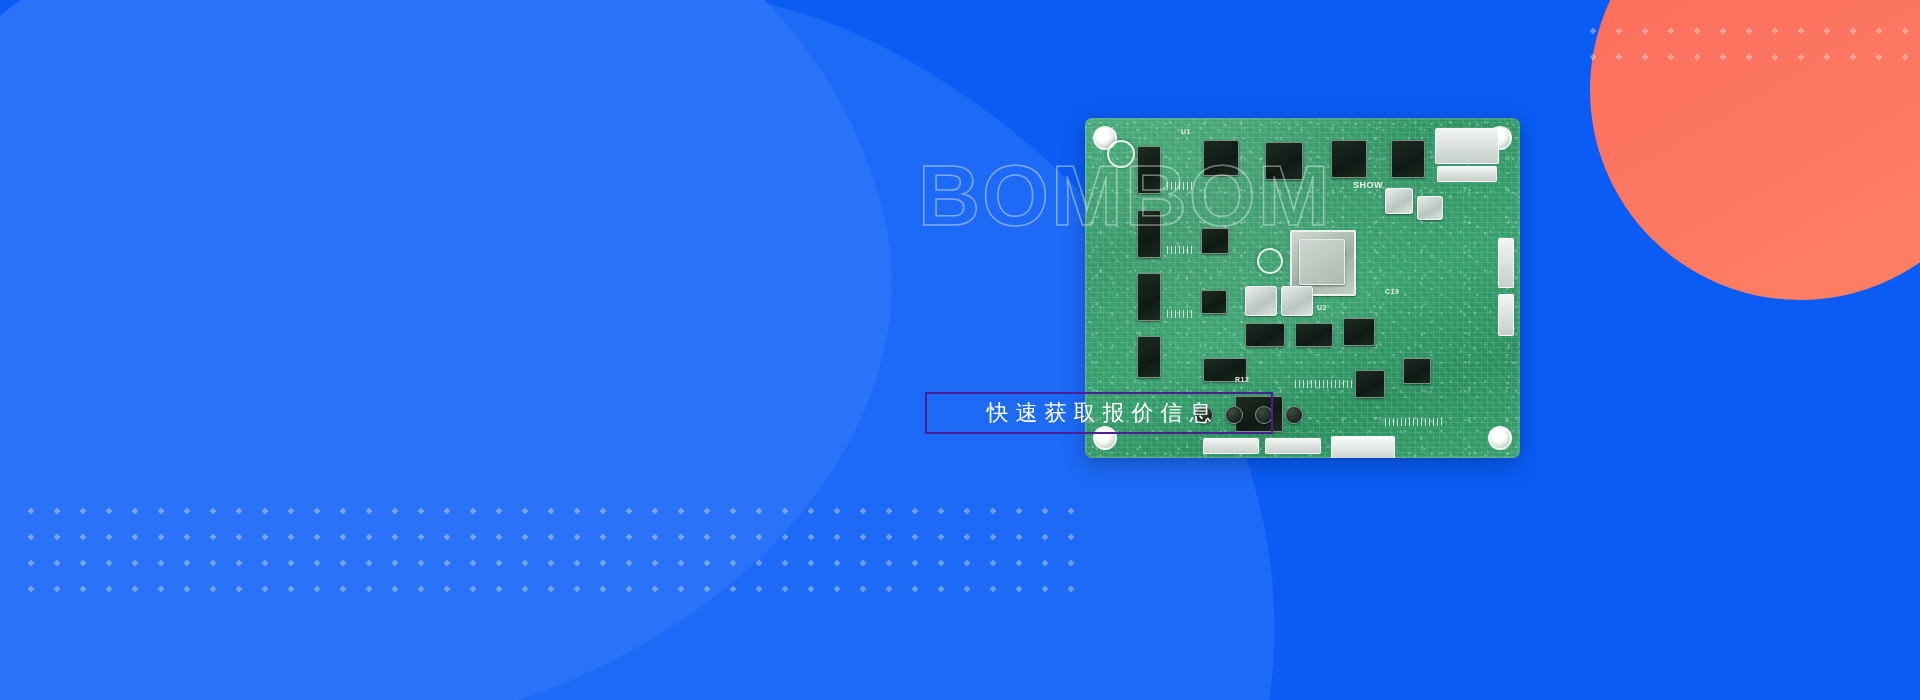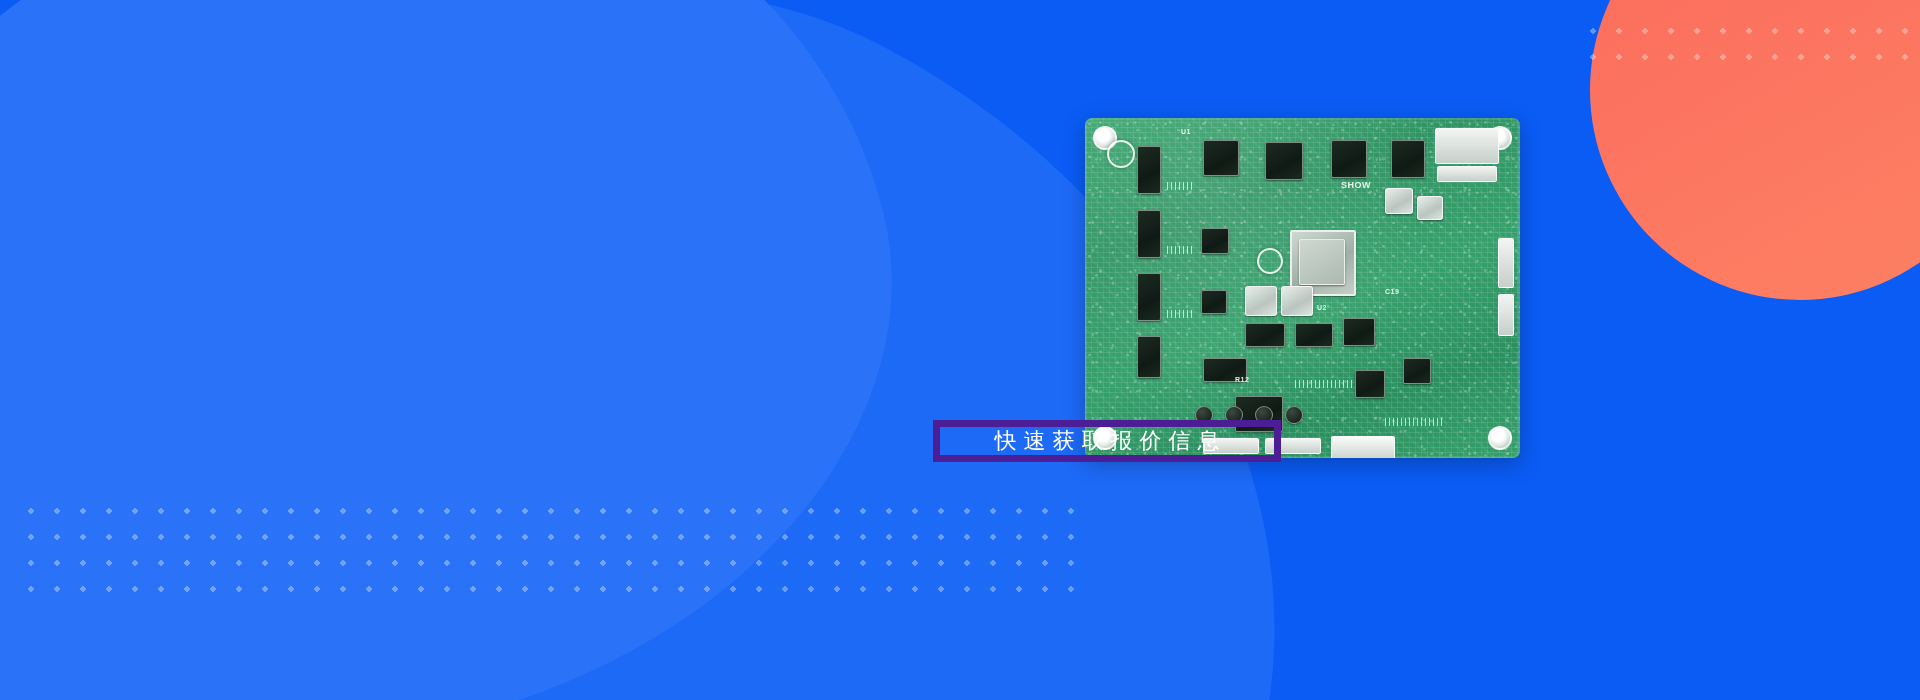--- a/index.html
+++ b/index.html
@@ -212,29 +212,28 @@
     text-shadow: 3px 3px 0 rgba(10,70,200,0.45);
     white-space: nowrap;
   }
   .headline .l2 {
     display: block;
     letter-spacing: 2px;
   }
   .pill {
     position: absolute;
     left: 925px;
-    top: 420px;
+    top: 392px;
     width: 348px;
     height: 42px;
-    border: 7px solid #4c1d95;
+    border: 2px solid #4c1d95;
     box-sizing: border-box;
     display: flex;
     align-items: center;
     justify-content: center;
-    margin-left: 8px;
   }
   .pill span {
     color: #ffffff;
     font-size: 22px;
     letter-spacing: 7px;
     text-indent: 7px;
     font-weight: 500;
     font-family: "DejaVu Sans", "Liberation Sans", sans-serif;
   }
   .tagline {
@@ -318,29 +317,30 @@
       <div class="chip" style="left:140px;top:288px;width:16px;height:16px;border-radius:50%;background:radial-gradient(circle at 35% 30%,#3b4a40,#0d1611);"></div>
       <div class="chip" style="left:170px;top:288px;width:16px;height:16px;border-radius:50%;background:radial-gradient(circle at 35% 30%,#3b4a40,#0d1611);"></div>
       <div class="chip" style="left:200px;top:288px;width:16px;height:16px;border-radius:50%;background:radial-gradient(circle at 35% 30%,#3b4a40,#0d1611);"></div>
 
       <div class="trace-row" style="left:82px;top:64px;width:28px;height:8px;"></div>
       <div class="trace-row" style="left:82px;top:128px;width:28px;height:8px;"></div>
       <div class="trace-row" style="left:82px;top:192px;width:28px;height:8px;"></div>
       <div class="trace-row" style="left:210px;top:262px;width:60px;height:8px;"></div>
       <div class="trace-row" style="left:300px;top:300px;width:60px;height:8px;"></div>
 
-      <div class="pcb-label" style="left:256px;top:62px;text-align:right;">SHOW</div>
+      <div class="pcb-label" style="left:268px;top:62px;text-align:right;">SHOW</div>
       <div class="pcb-label" style="left:96px;top:10px;font-size:7px;">U1</div>
       <div class="pcb-label" style="left:232px;top:186px;font-size:7px;">U2</div>
       <div class="pcb-label" style="left:300px;top:170px;font-size:7px;">C19</div>
       <div class="pcb-label" style="left:150px;top:258px;font-size:7px;">R12</div>
     </div>
   </div>
 
   <div class="copy">
+    <div class="outline-word">BOMBOM</div>
 
 
     <div class="pill">
       <span>快速获取报价信息</span>
     </div>
 
   </div>
 
 </div>
 

